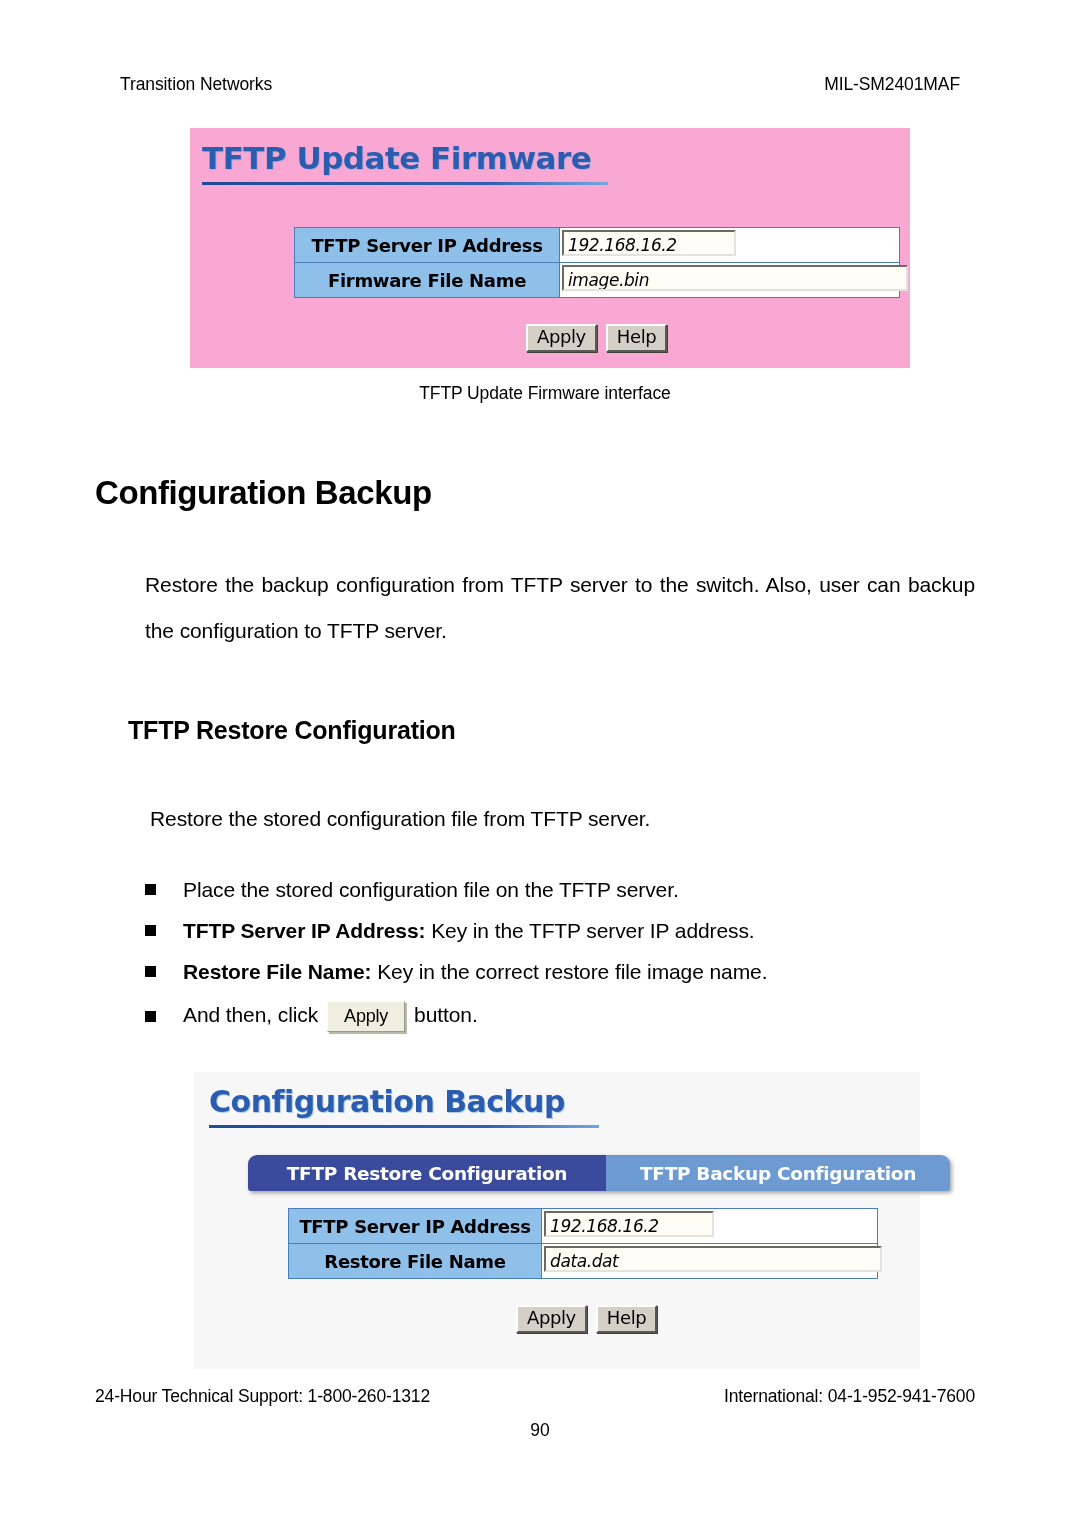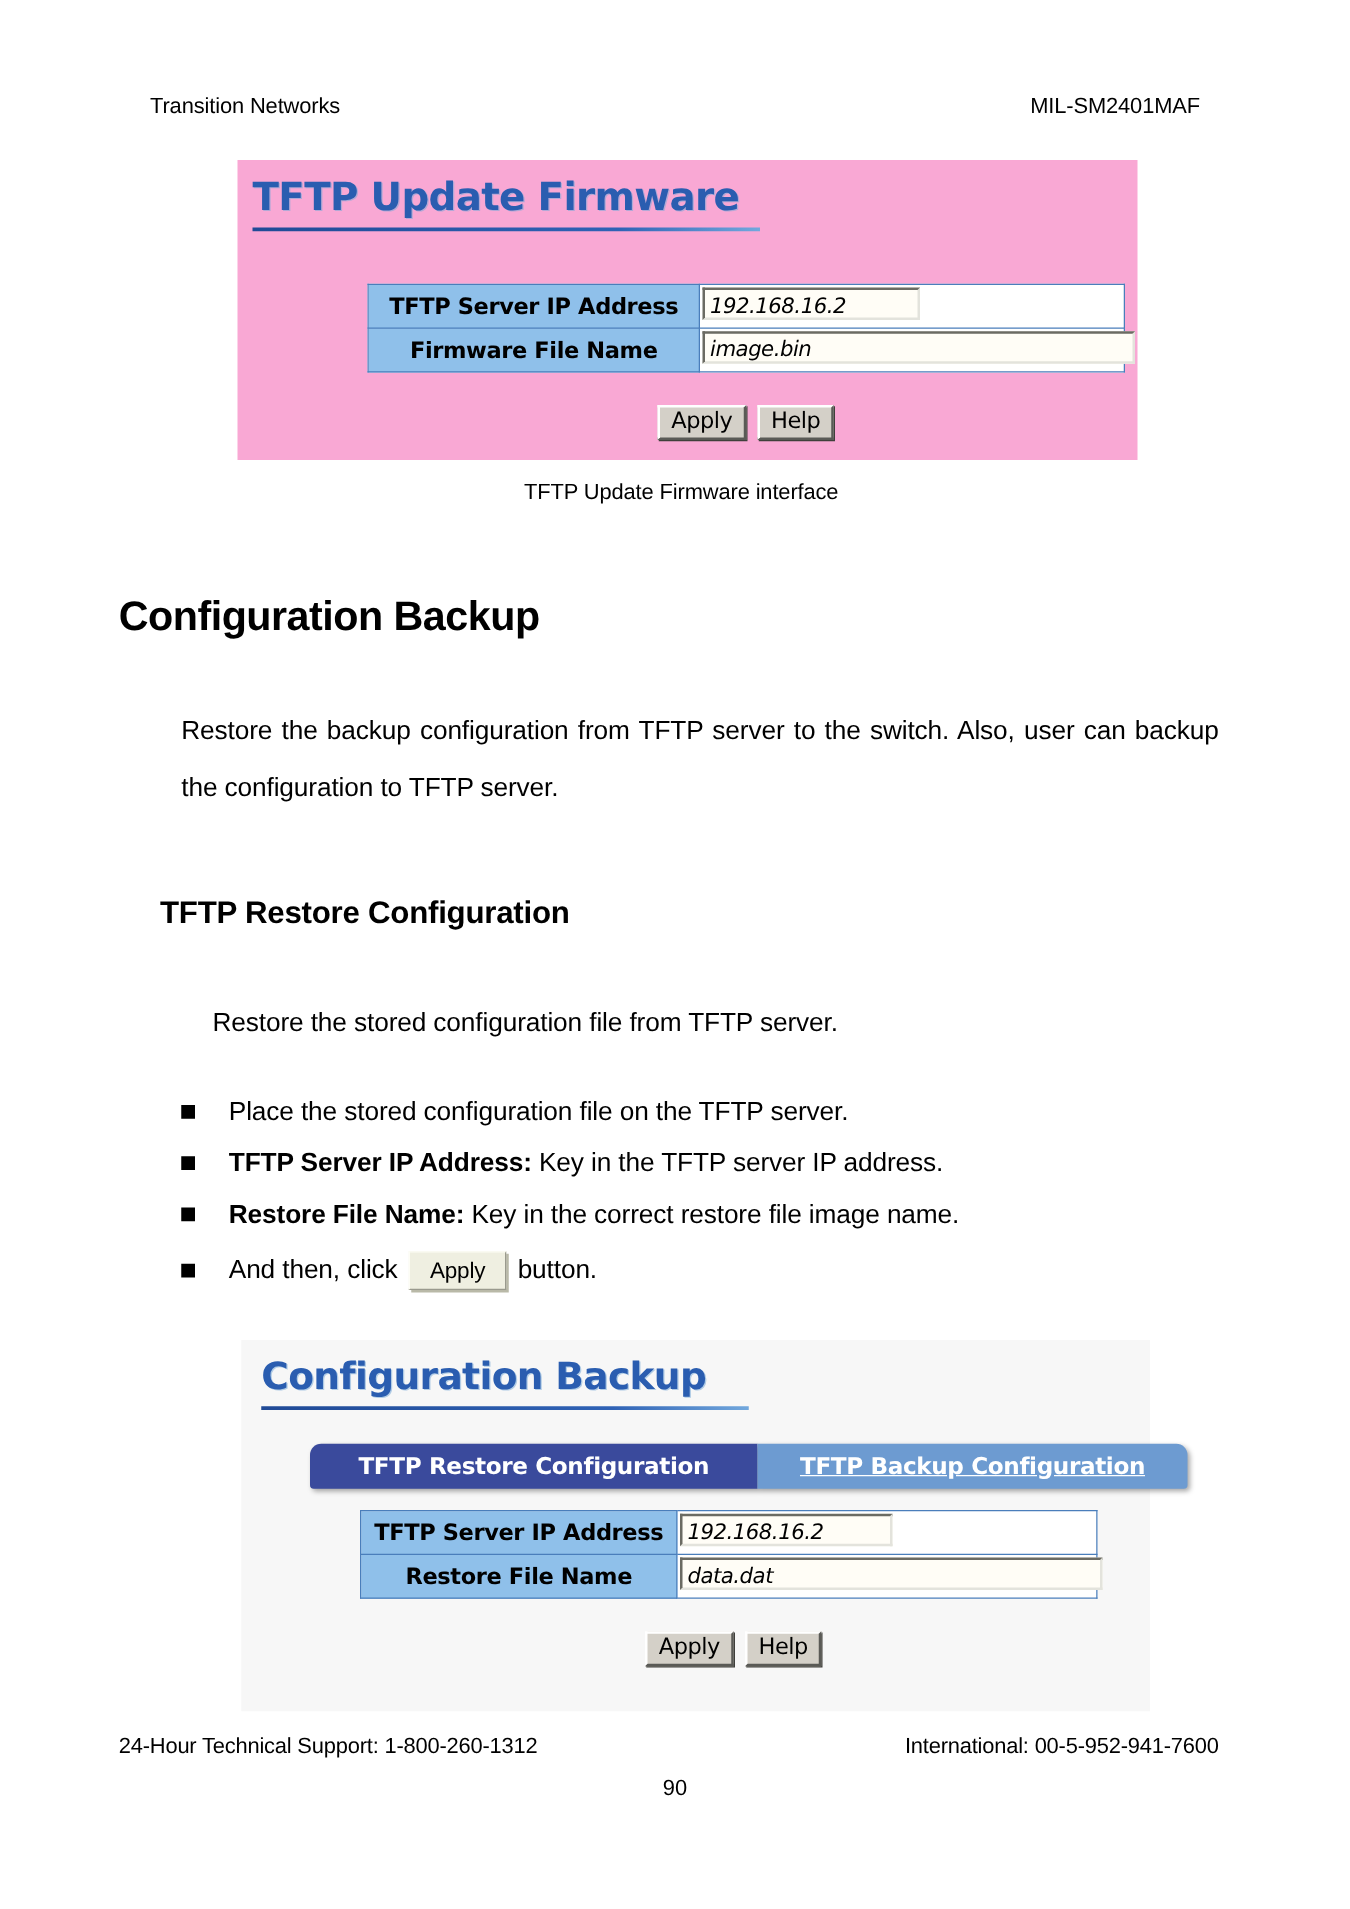--- a/index.html
+++ b/index.html
@@ -148,21 +148,21 @@
   .tab.active {
     background: #3a4a9c;
     border-top-left-radius: 9px;
     border-bottom-left-radius: 3px;
   }
   .tab.inactive {
     background: #6d9bd1;
     border-top-right-radius: 9px;
     border-bottom-right-radius: 3px;
   }
-  .tab.inactive .tab-label { text-decoration: underline; }
+  .tab.inactive .tab-label { }
 
   
   .h1 {
     position: absolute;
     font-size: 33px;
     font-weight: bold;
     letter-spacing: -0.4px;
   }
   .h2 {
     position: absolute;
@@ -170,21 +170,21 @@
     font-weight: bold;
     letter-spacing: -0.2px;
   }
   .para {
     position: absolute;
     font-size: 21px;
     line-height: 46px;
     text-align: justify;
     letter-spacing: -0.1px;
   }
-  .para.nojust { text-align: left; margin-left: 20px; }
+  .para.nojust { text-align: left; }
 
   .bullets {
     position: absolute;
     font-size: 21px;
     letter-spacing: -0.1px;
   }
   .bul-row {
     display: flex;
     align-items: center;
     height: 41px;
@@ -358,17 +358,17 @@
       </table>
 
     <div class="btnrow" style="left:323px; top:233px;">
       <span class="btn95">Apply</span>
       <span class="btn95">Help</span>
     </div>
   </div>
 
   <div class="doc-footer">
     <span>24-Hour Technical Support: 1-800-260-1312</span>
-    <span>International: 00-5-952-941-7600</span>
+    <span>International: 04-1-952-941-7600</span>
   </div>
   <div class="page-num">90</div>
 
 </div>
 
 </body></html>

